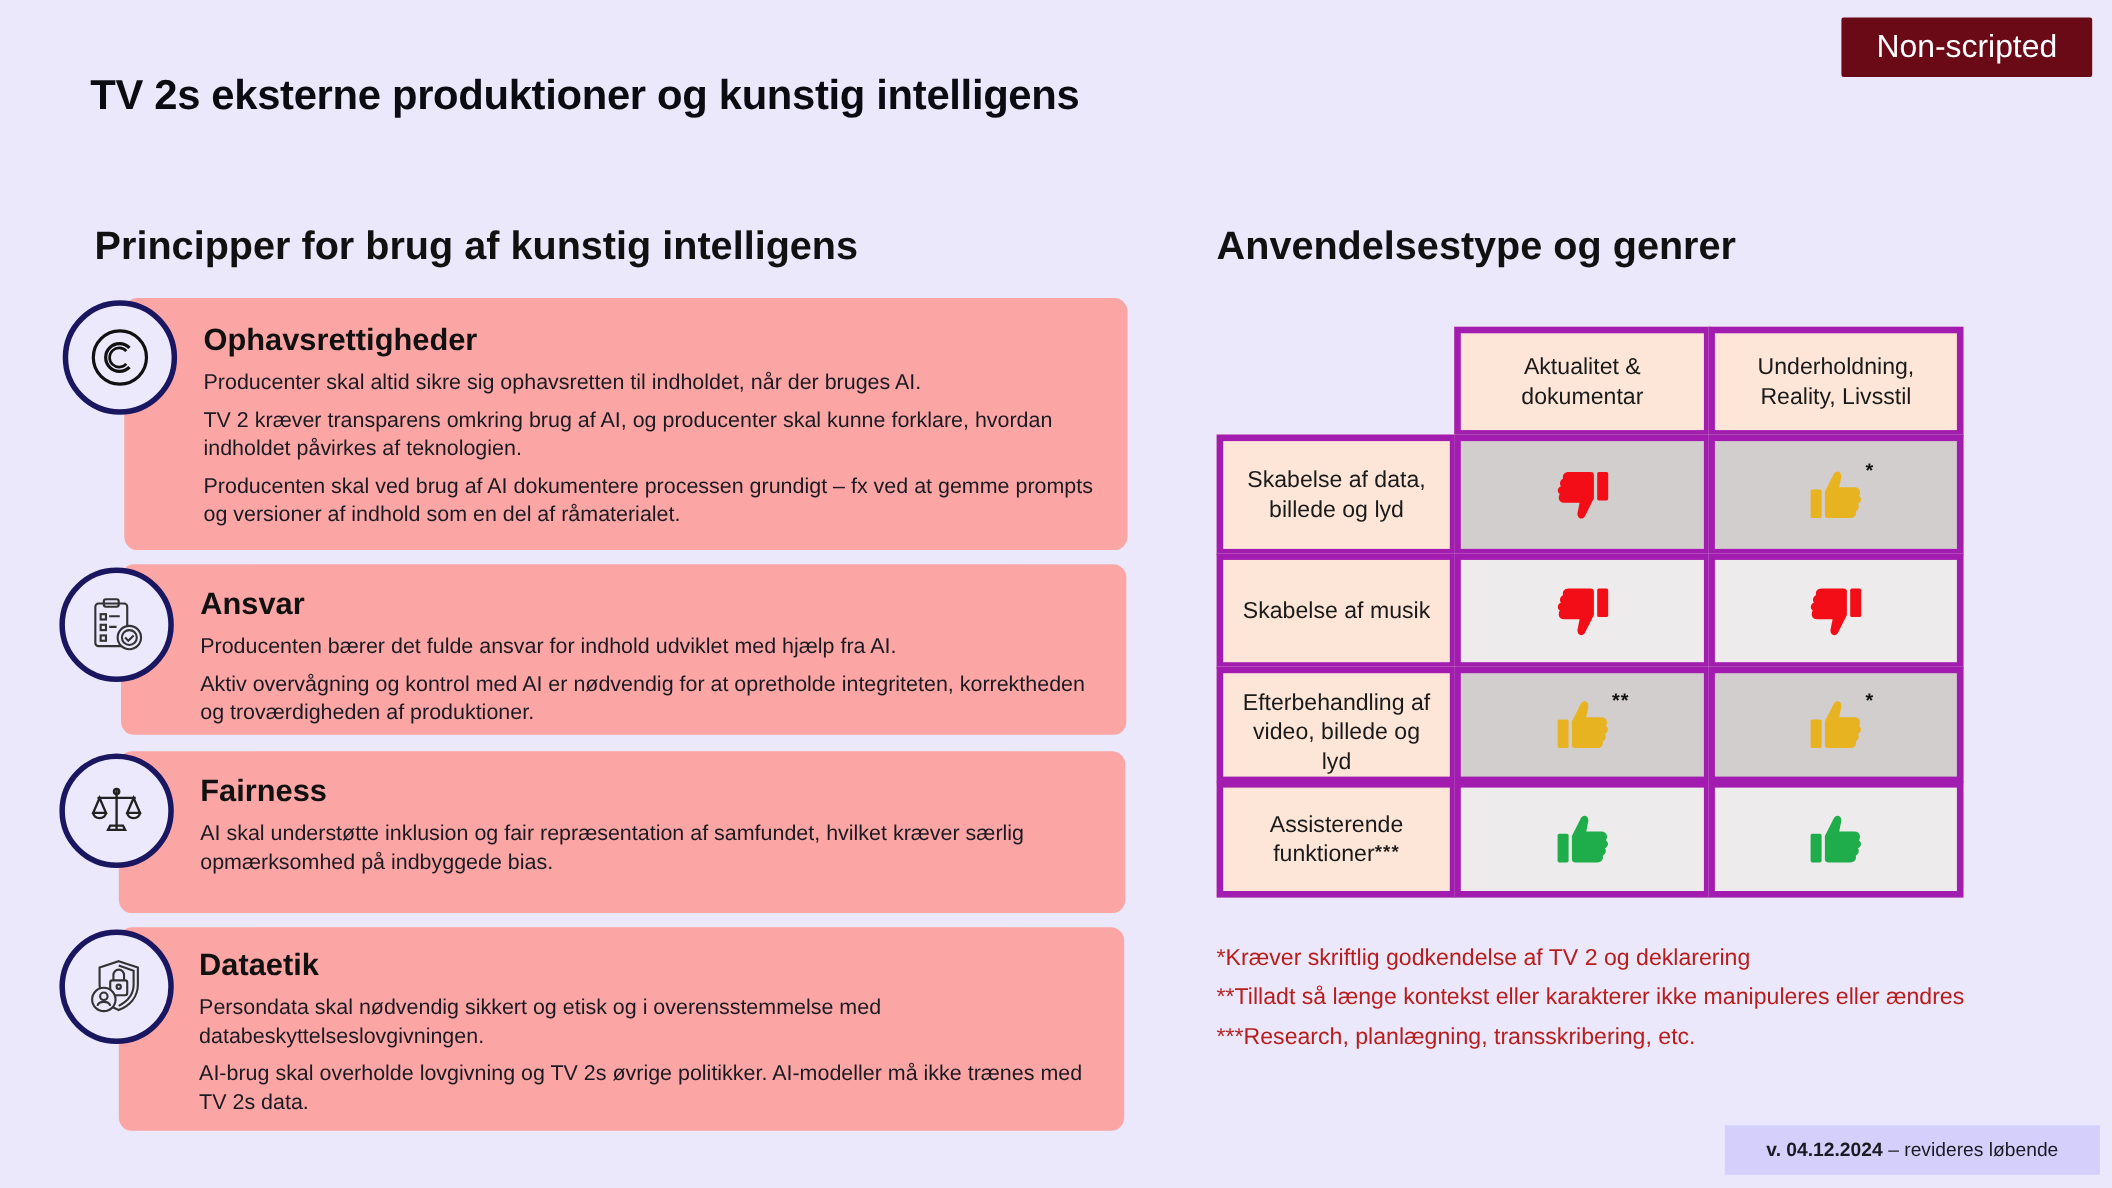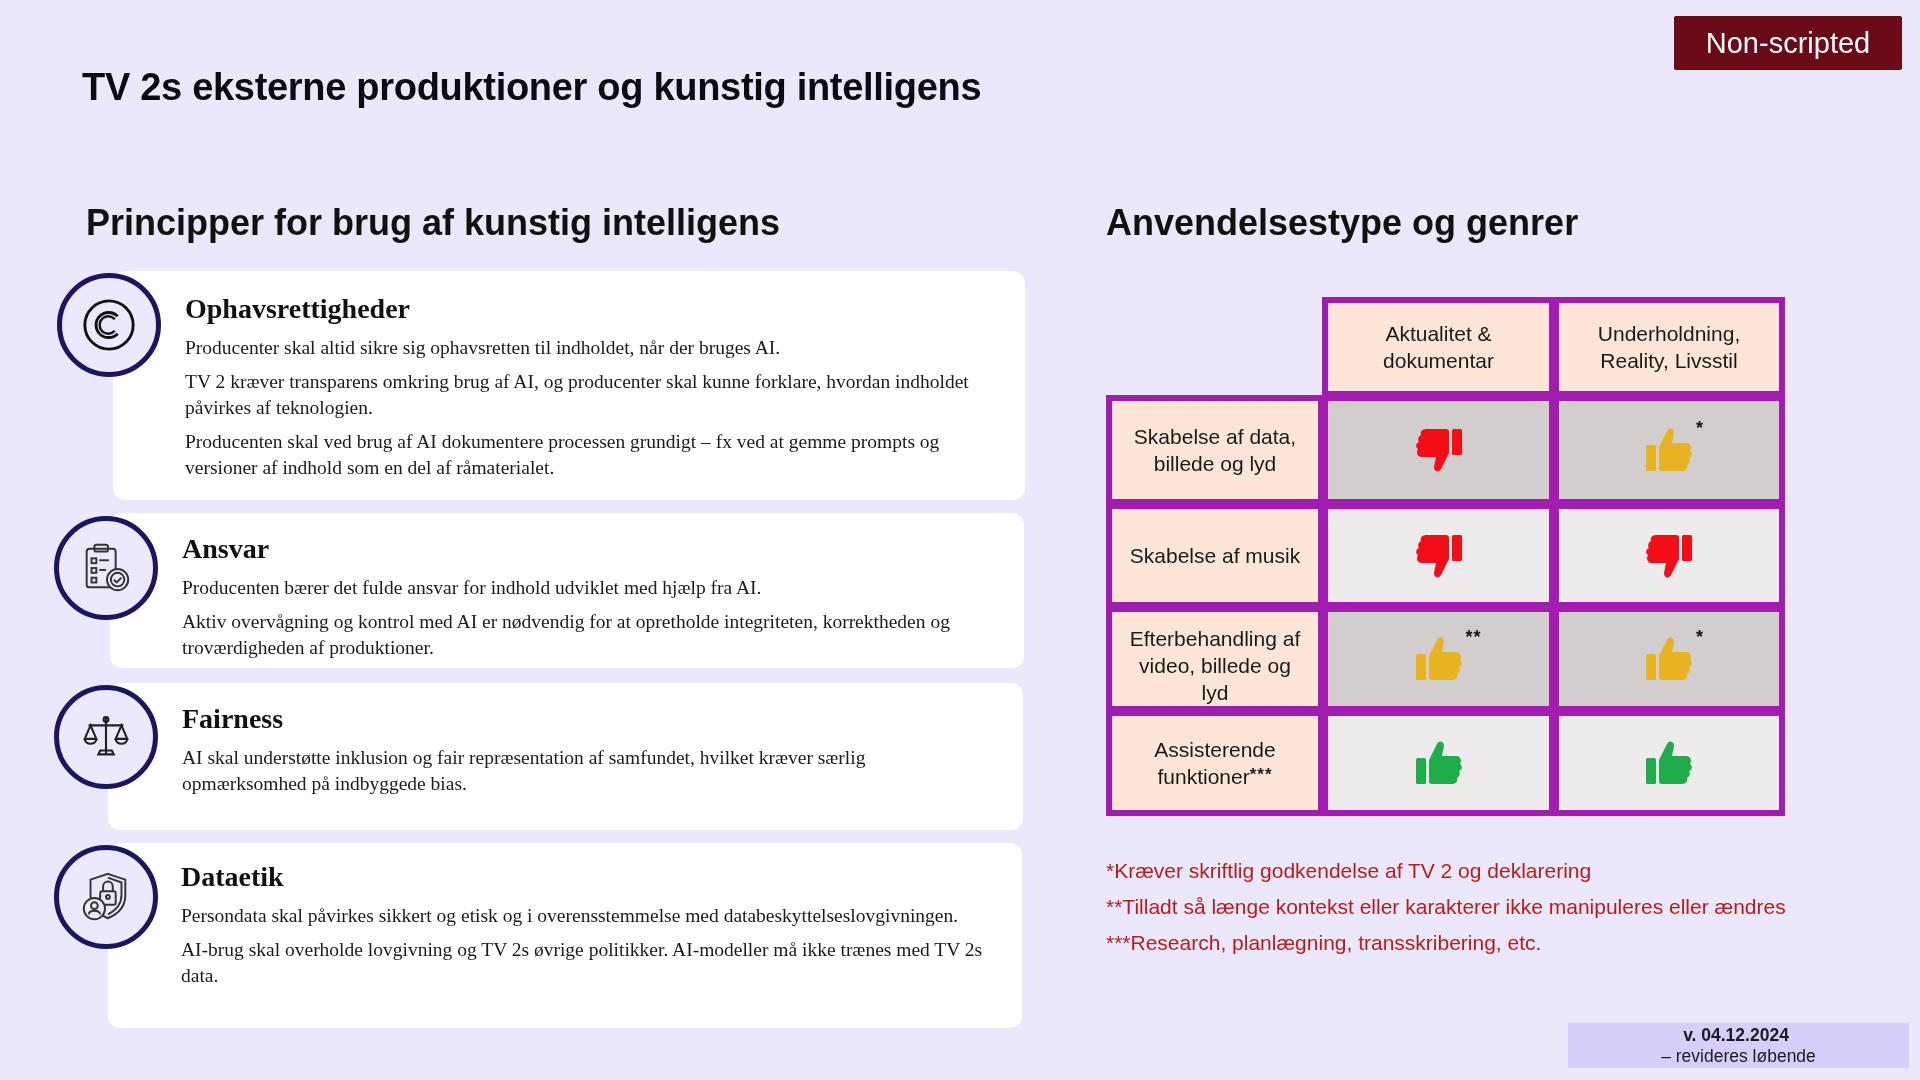--- a/index.html
+++ b/index.html
@@ -21,21 +21,21 @@
       font-size: 38px; font-weight: 700; letter-spacing: -0.3px; color: #0b0b12;
     }
     .section-h {
       position: absolute; top: 202px; margin: 0;
       font-size: 36px; font-weight: 700; color: #111;
     }
     .sh-left { left: 86px; }
     .sh-right { left: 1106px; }
 
     .card {
-      position: absolute; background: #ffffff; border-radius: 12px; font-family: Liberation Serif, serif;
+      position: absolute; background: #fca5a5; border-radius: 12px;
     }
     .card-inner { position: absolute; left: 72px; right: 30px; top: 22px; }
     .card h3 { margin: 0 0 10px 0; font-size: 28px; font-weight: 700; color: #111; }
     .card p { margin: 0 0 8px 0; font-size: 19.5px; line-height: 26px; color: #1a1a22; }
 
     .circle {
       position: absolute; width: 94px; height: 94px; border-radius: 50%;
       border: 5px solid #1a1660; background: #ece9fc;
       display: flex; align-items: center; justify-content: center;
     }
@@ -65,21 +65,21 @@
 
     .footnotes {
       position: absolute; left: 1106px; top: 858px;
       font-size: 21px; color: #b91c1c;
     }
     .footnotes div { margin-bottom: 11px; line-height: 25px; }
 
     .version {
       position: absolute; left: 1568px; top: 1023px; width: 341px; height: 45px;
       background: #d5cffc; display: flex; align-items: center; justify-content: center;
-      font-size: 17.5px; color: #1a1a22; flex-direction: column;
+      font-size: 17.5px; color: #1a1a22;
     }
     .version b { font-weight: 700; margin-right: 5px; }
   </style>
 </head>
 <body>
 
 <div class="badge">Non-scripted</div>
 
 <h1 class="title">TV 2s eksterne produktioner og kunstig intelligens</h1>
 
@@ -139,21 +139,21 @@
     <path d="M8 32 A6 5 0 0 0 20 32"></path>
     <path d="M46 18 L40 32 L52 32 Z"></path>
     <path d="M40 32 A6 5 0 0 0 52 32"></path>
     <path d="M22 48 L38 48 L36 44 L24 44 Z"></path>
   </svg>
 </div>
 
 <div class="card" style="left:108px; top:843px; width:914px; height:185px;">
   <div class="card-inner" style="left:73px; top:18px;">
     <h3>Dataetik</h3>
-    <p>Persondata skal påvirkes sikkert og etisk og i overensstemmelse med databeskyttelseslovgivningen.</p>
+    <p>Persondata skal nødvendig sikkert og etisk og i overensstemmelse med databeskyttelseslovgivningen.</p>
     <p>AI-brug skal overholde lovgivning og TV 2s øvrige politikker. AI-modeller må ikke trænes med TV 2s data.</p>
   </div>
 </div>
 <div class="circle" style="left:54px; top:845px;">
   <svg viewBox="0 0 60 60" fill="none" stroke="#333" stroke-width="2">
     <path d="M32 6 L50 12 L50 28 C50 40 42 48 32 52 C22 48 14 40 14 28 L14 12 Z"></path>
     <path d="M32 10 L46 15 L46 28 C46 38 40 44 32 48"></path>
     <rect x="24" y="24" width="16" height="14" rx="2"></rect>
     <path d="M27 24 V19 A5 5 0 0 1 37 19 V24"></path>
     <circle cx="32" cy="30" r="2"></circle>

